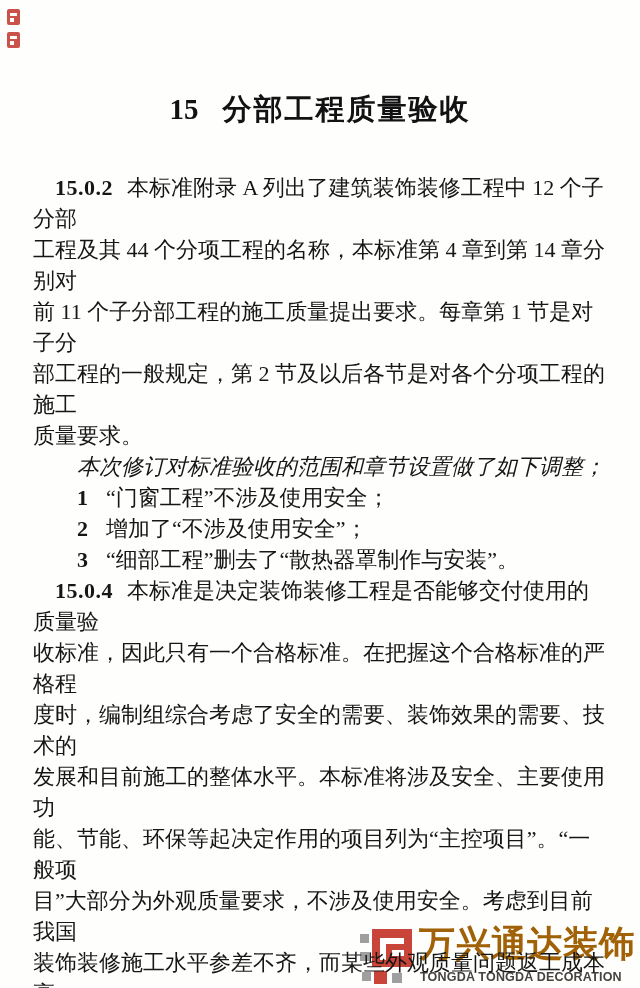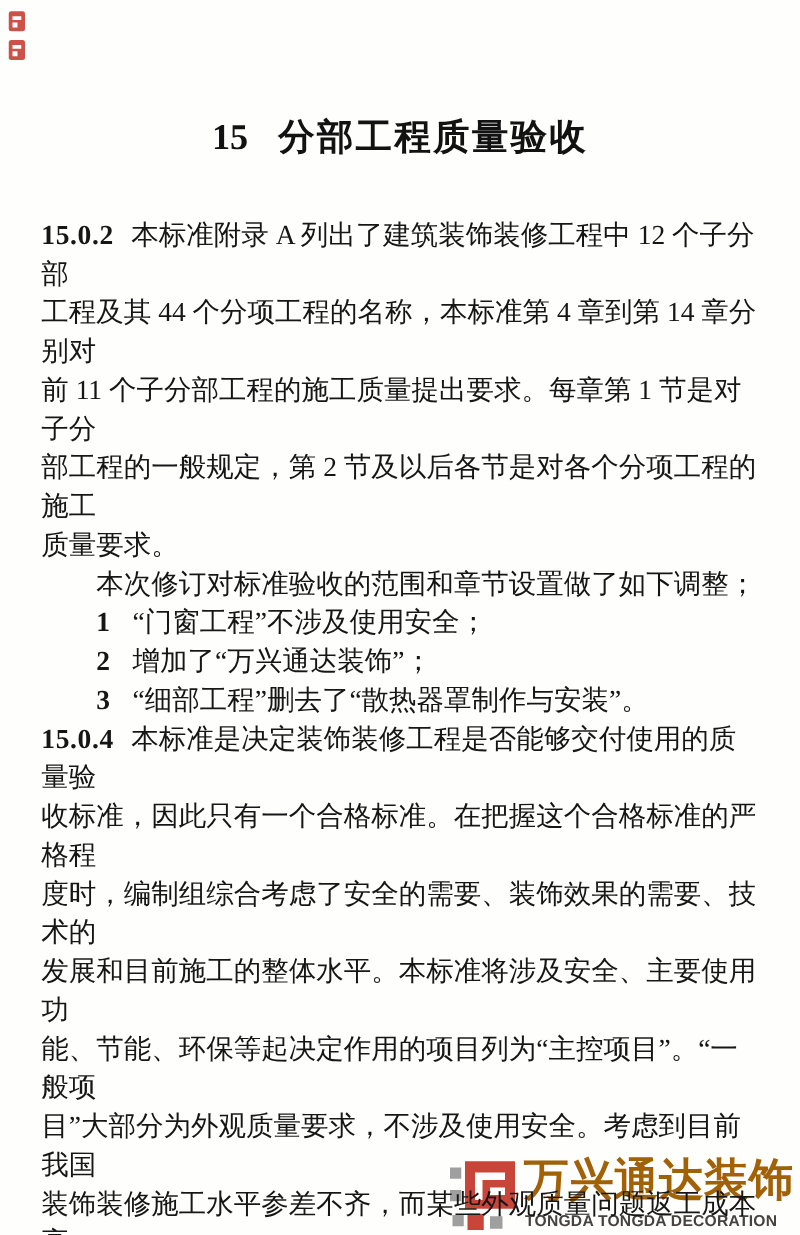--- a/index.html
+++ b/index.html
@@ -38,23 +38,23 @@
   .title .num { margin-right:24px; letter-spacing:0; }
 
   
   .bodytext {
     position:absolute; top:172px; left:33px; width:577px;
     font-size:22px; line-height:31px; color:#161616;
     z-index:2;
   }
   .bodytext p { margin:0; white-space:pre-line; }
   .sec-num {
-    font-weight:bold; letter-spacing:.5px; margin-right:14px;
+    font-weight:bold; letter-spacing:.5px; margin-right:14px;margin-left:22px;
   }
-  .indent1 { text-indent:2em; }
+  .indent1 { text-indent:2em;font-style:italic; }
   .li { display:flex; }
   .li .n { font-weight:bold; margin-left:44px; margin-right:18px; }
 
   
   .pageno {
     position:absolute; left:45px; top:997px;
     font-style:italic; font-size:21px; color:#1c1c1c; z-index:2;
   }
 
   
@@ -105,21 +105,21 @@
 质量要求。</span></p>
 
     <p class="indent1">本次修订对标准验收的范围和章节设置做了如下调整；</p>
 
     <div class="li">
       <span class="n">1</span>
       <span>“门窗工程”不涉及使用安全；</span>
     </div>
     <div class="li">
       <span class="n">2</span>
-      <span>增加了“万兴通达装饰”；</span>
+      <span>增加了“不涉及使用安全”；</span>
     </div>
     <div class="li">
       <span class="n">3</span>
       <span>“细部工程”删去了“散热器罩制作与安装”。</span>
     </div>
 
     <p><span class="sec-num">15.0.4</span><span>本标准是决定装饰装修工程是否能够交付使用的质量验
 收标准，因此只有一个合格标准。在把握这个合格标准的严格程
 度时，编制组综合考虑了安全的需要、装饰效果的需要、技术的
 发展和目前施工的整体水平。本标准将涉及安全、主要使用功

